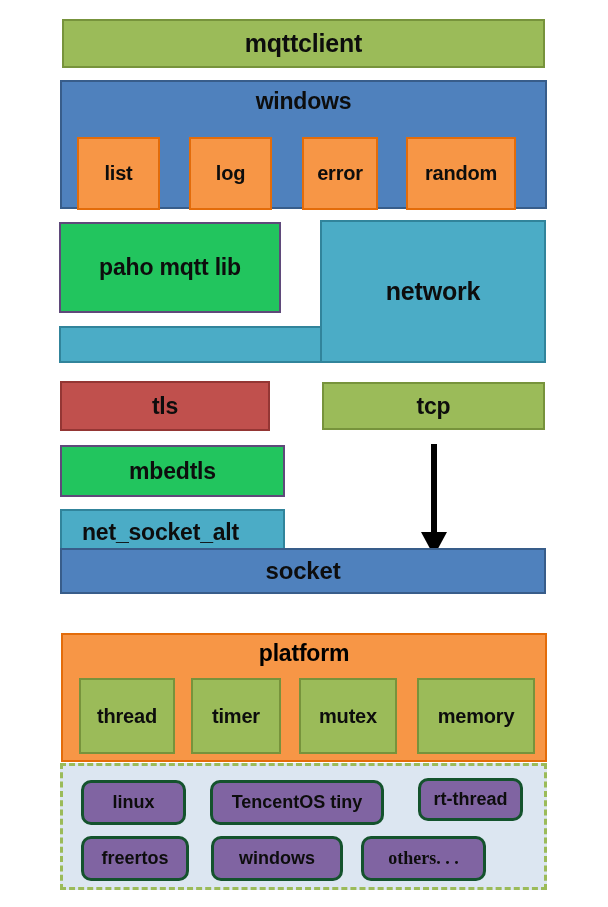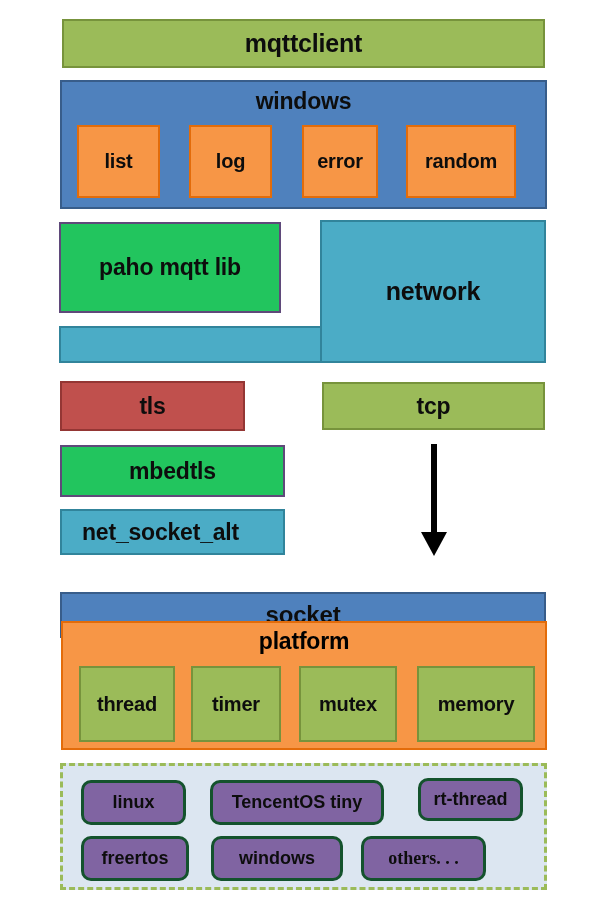--- a/index.html
+++ b/index.html
@@ -31,21 +31,21 @@
     letter-spacing: -0.2px;
     text-align: center;
     line-height: 1.05;
     border-style: solid;
     border-width: 2px;
   }
 
   
   .c-green  { background: #9BBB59; border-color: #77933C; }
   .c-blue   { background: #4F81BD; border-color: #385D8A; }
-  .c-orange { background: #F79646; border-color: #E36C0A; }
+  .c-orange { background: #F79646; border-color: #E36C0A; margin-top: 12px; }
   .c-purple { background: #22c55e; border-color: #5F497A; }
   .c-teal   { background: #4BACC6; border-color: #31849B; }
   .c-red    { background: #C0504D; border-color: #943634; }
 
   
   #mqttclient { left: 62px;  top: 19px;  width: 483px; height: 49px;  font-size: 25px; }
 
   
   #common { left: 60px; top: 80px; width: 487px; height: 129px; display: block; }
   #common-title {
@@ -59,37 +59,37 @@
   #common-log    { left: 127px; width: 83px; }
   #common-error  { left: 240px; width: 76px; }
   #common-random { left: 344px; width: 110px; }
 
   
   #paho     { left: 59px;  top: 222px; width: 222px; height: 91px; font-size: 23px; }
   #network  { left: 320px; top: 220px; width: 226px; height: 143px; font-size: 25px; }
   #tealbar  { left: 59px;  top: 326px; width: 263px; height: 37px; border-right: none; }
 
   
-  #tls      { left: 60px; top: 381px; width: 185px; height: 50px; font-size: 23px; }
+  #tls      { left: 60px; top: 381px; width: 210px; height: 50px; font-size: 23px; }
   #mbedtls  { left: 60px; top: 445px; width: 225px; height: 52px; font-size: 23px; }
   #netsock  { left: 60px; top: 509px; width: 225px; height: 46px; font-size: 23px;
               justify-content: flex-start; padding-left: 20px; }
 
   
   #tcp { left: 322px; top: 382px; width: 223px; height: 48px; font-size: 23px; }
 
   
   #arrow-tcp-socket {
     position: absolute;
     left: 410px; top: 440px;
     width: 48px; height: 120px;
   }
 
   
-  #socket { left: 60px; top: 592px; width: 486px; height: 46px; font-size: 24px; }
+  #socket { left: 60px; top: 548px; width: 486px; height: 46px; font-size: 24px; }
 
   
   #platform { left: 61px; top: 621px; width: 486px; height: 129px; display: block; }
   #platform-title {
     position: absolute; left: 0; top: 6px; width: 100%;
     text-align: center; font-size: 23px; font-weight: bold; color: #000000;
   }
   .platform-child {
     position: absolute; top: 43px; height: 76px; font-size: 20px;
   }

